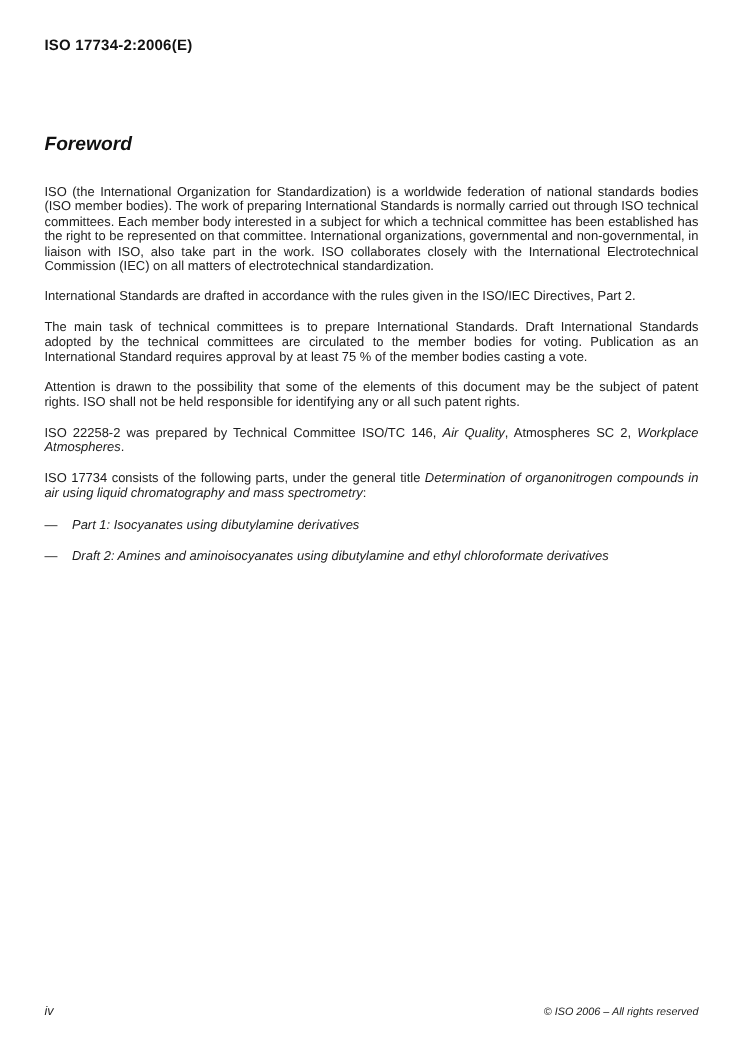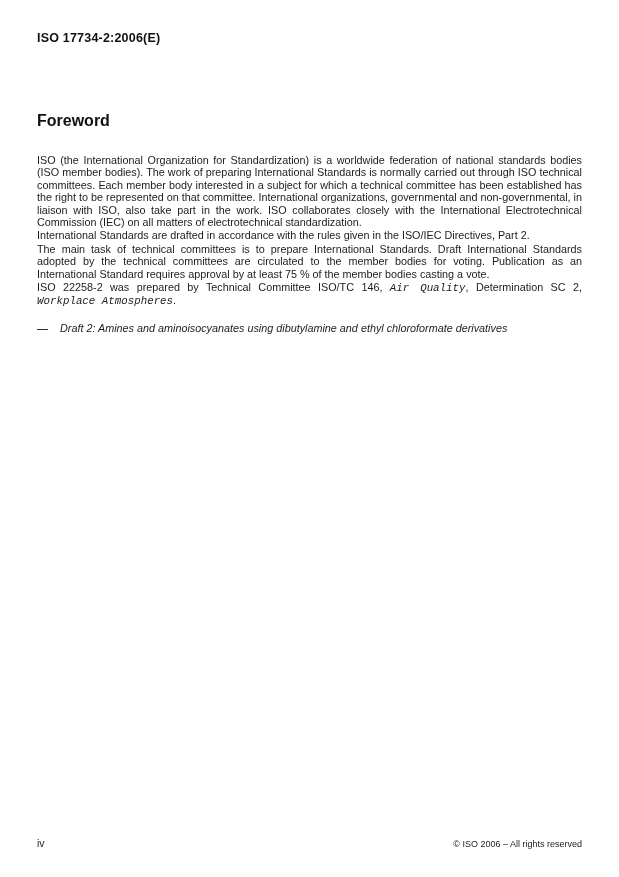--- a/index.html
+++ b/index.html
@@ -23,33 +23,34 @@
     font-size: 12.5px;
     font-weight: bold;
     letter-spacing: 0.2px;
     color: #111111;
   }
   .foreword-title {
     margin-top: 67px;
     font-size: 16px;
     font-weight: bold;
     color: #111111;
+    font-style: italic;
   }
   .body-copy {
     margin-top: 24px;
   }
   .para {
     font-size: 10.8px;
     line-height: 12.4px;
     text-align: justify;
     color: #1c1c1c;
-    margin-top: 1px;
+    margin-top: 13px;
   }
   .para:first-child { margin-top: 0; }
-  .para .it { font-style: italic; font-family: Liberation Mono, monospace; }
+  .para .it { font-style: italic; }
   .list-item {
     font-size: 10.8px;
     line-height: 12.4px;
     margin-top: 14px;
     position: relative;
     padding-left: 23px;
     color: #1c1c1c;
   }
   .list-item .dash {
     position: absolute;
@@ -59,20 +60,21 @@
   }
   .list-item .it { font-style: italic; }
   .doc-footer {
     position: absolute;
     left: 37px;
     right: 37px;
     top: 837px;
     display: flex;
     justify-content: space-between;
     align-items: baseline;
+    font-style: italic;
   }
   .page-number {
     font-size: 10.5px;
     color: #1c1c1c;
   }
   .copyright {
     font-size: 9px;
     color: #1c1c1c;
   }
 </style>
@@ -92,28 +94,35 @@
     </p>
 
     <p class="para">
       <span>International Standards are drafted in accordance with the rules given in the ISO/IEC Directives, Part 2.</span>
     </p>
 
     <p class="para">
       <span>The main task of technical committees is to prepare International Standards. Draft International Standards adopted by the technical committees are circulated to the member bodies for voting. Publication as an International Standard requires approval by at least 75 % of the member bodies casting a vote.</span>
     </p>
 
+    <p class="para">
+      <span>Attention is drawn to the possibility that some of the elements of this document may be the subject of patent rights. ISO shall not be held responsible for identifying any or all such patent rights.</span>
+    </p>
 
     <p class="para">
-      <span>ISO 22258-2 was prepared by Technical Committee ISO/TC 146, </span><span class="it">Air Quality</span><span>, Determination SC 2, </span><span class="it">Workplace Atmospheres</span><span>.</span>
+      <span>ISO 22258-2 was prepared by Technical Committee ISO/TC 146, </span><span class="it">Air Quality</span><span>, Atmospheres SC 2, </span><span class="it">Workplace Atmospheres</span><span>.</span>
     </p>
 
+    <p class="para">
+      <span>ISO 17734 consists of the following parts, under the general title </span><span class="it">Determination of organonitrogen compounds in air using liquid chromatography and mass spectrometry</span><span>:</span>
+    </p>
 
     <div class="list-item">
       <span class="dash">—</span>
+      <span class="it">Part 1: Isocyanates using dibutylamine derivatives</span>
     </div>
 
     <div class="list-item">
       <span class="dash">—</span>
       <span class="it">Draft 2: Amines and aminoisocyanates using dibutylamine and ethyl chloroformate derivatives</span>
     </div>
 
   </div>
 
   <div class="doc-footer">

